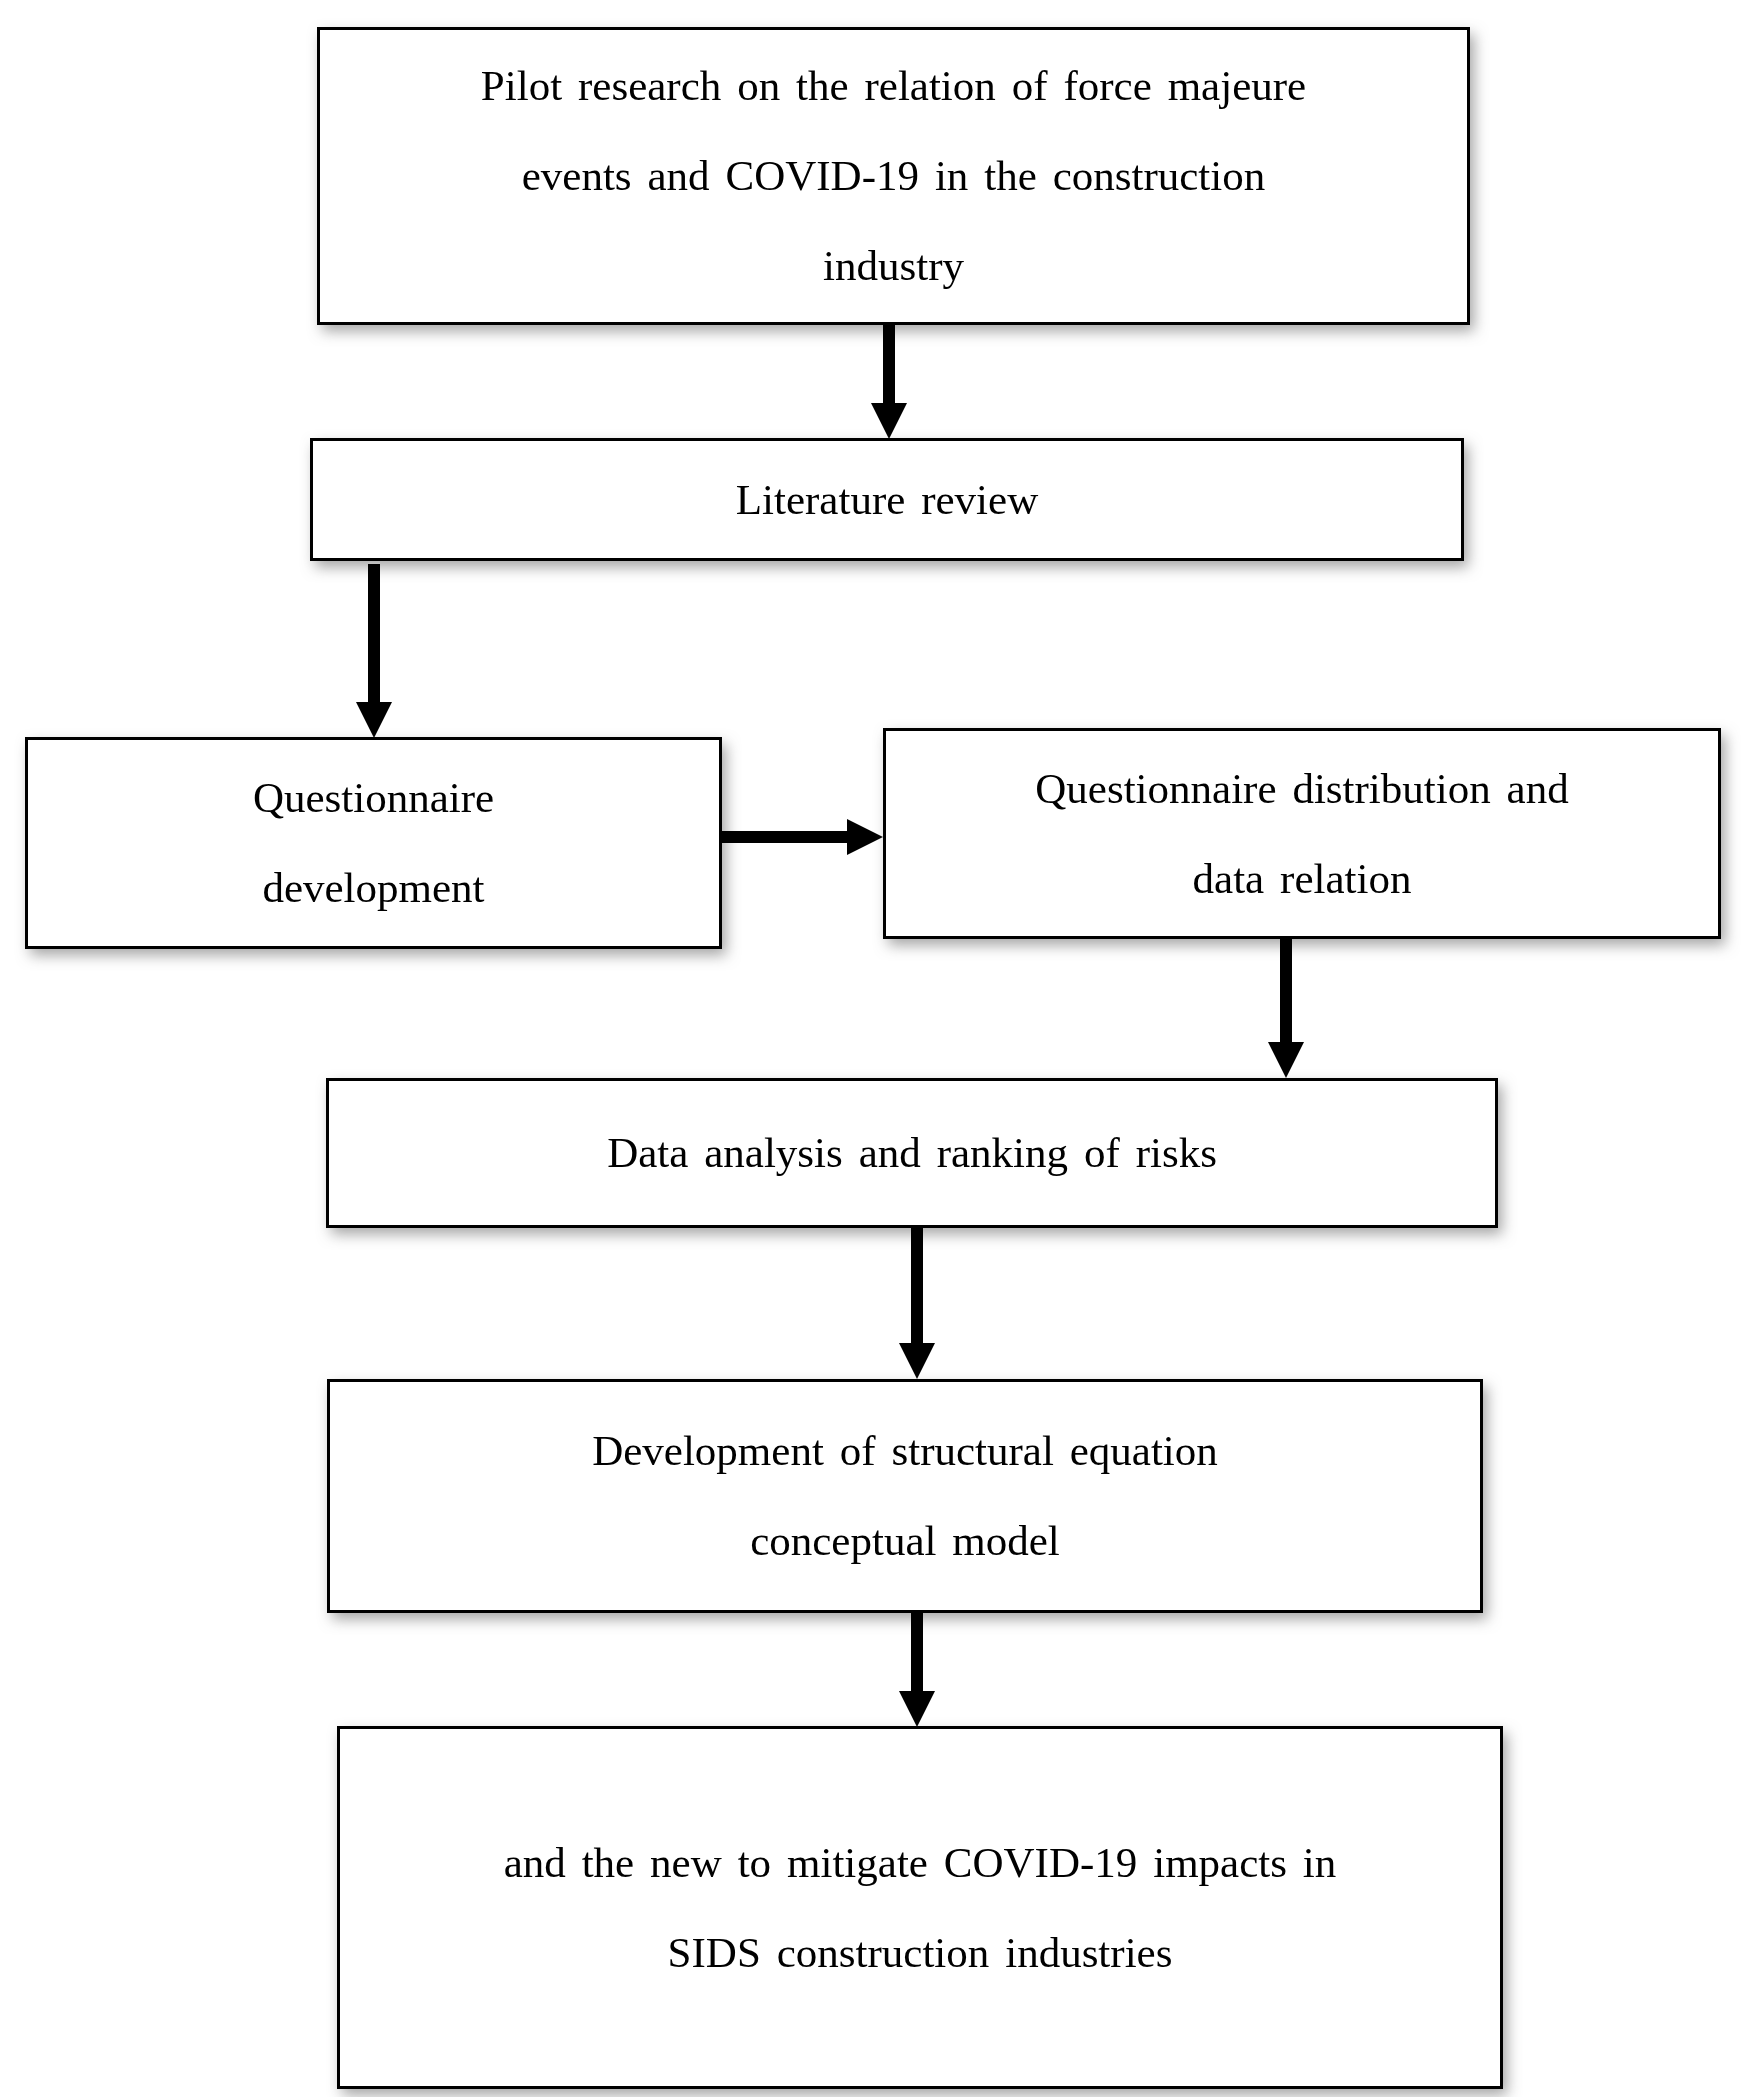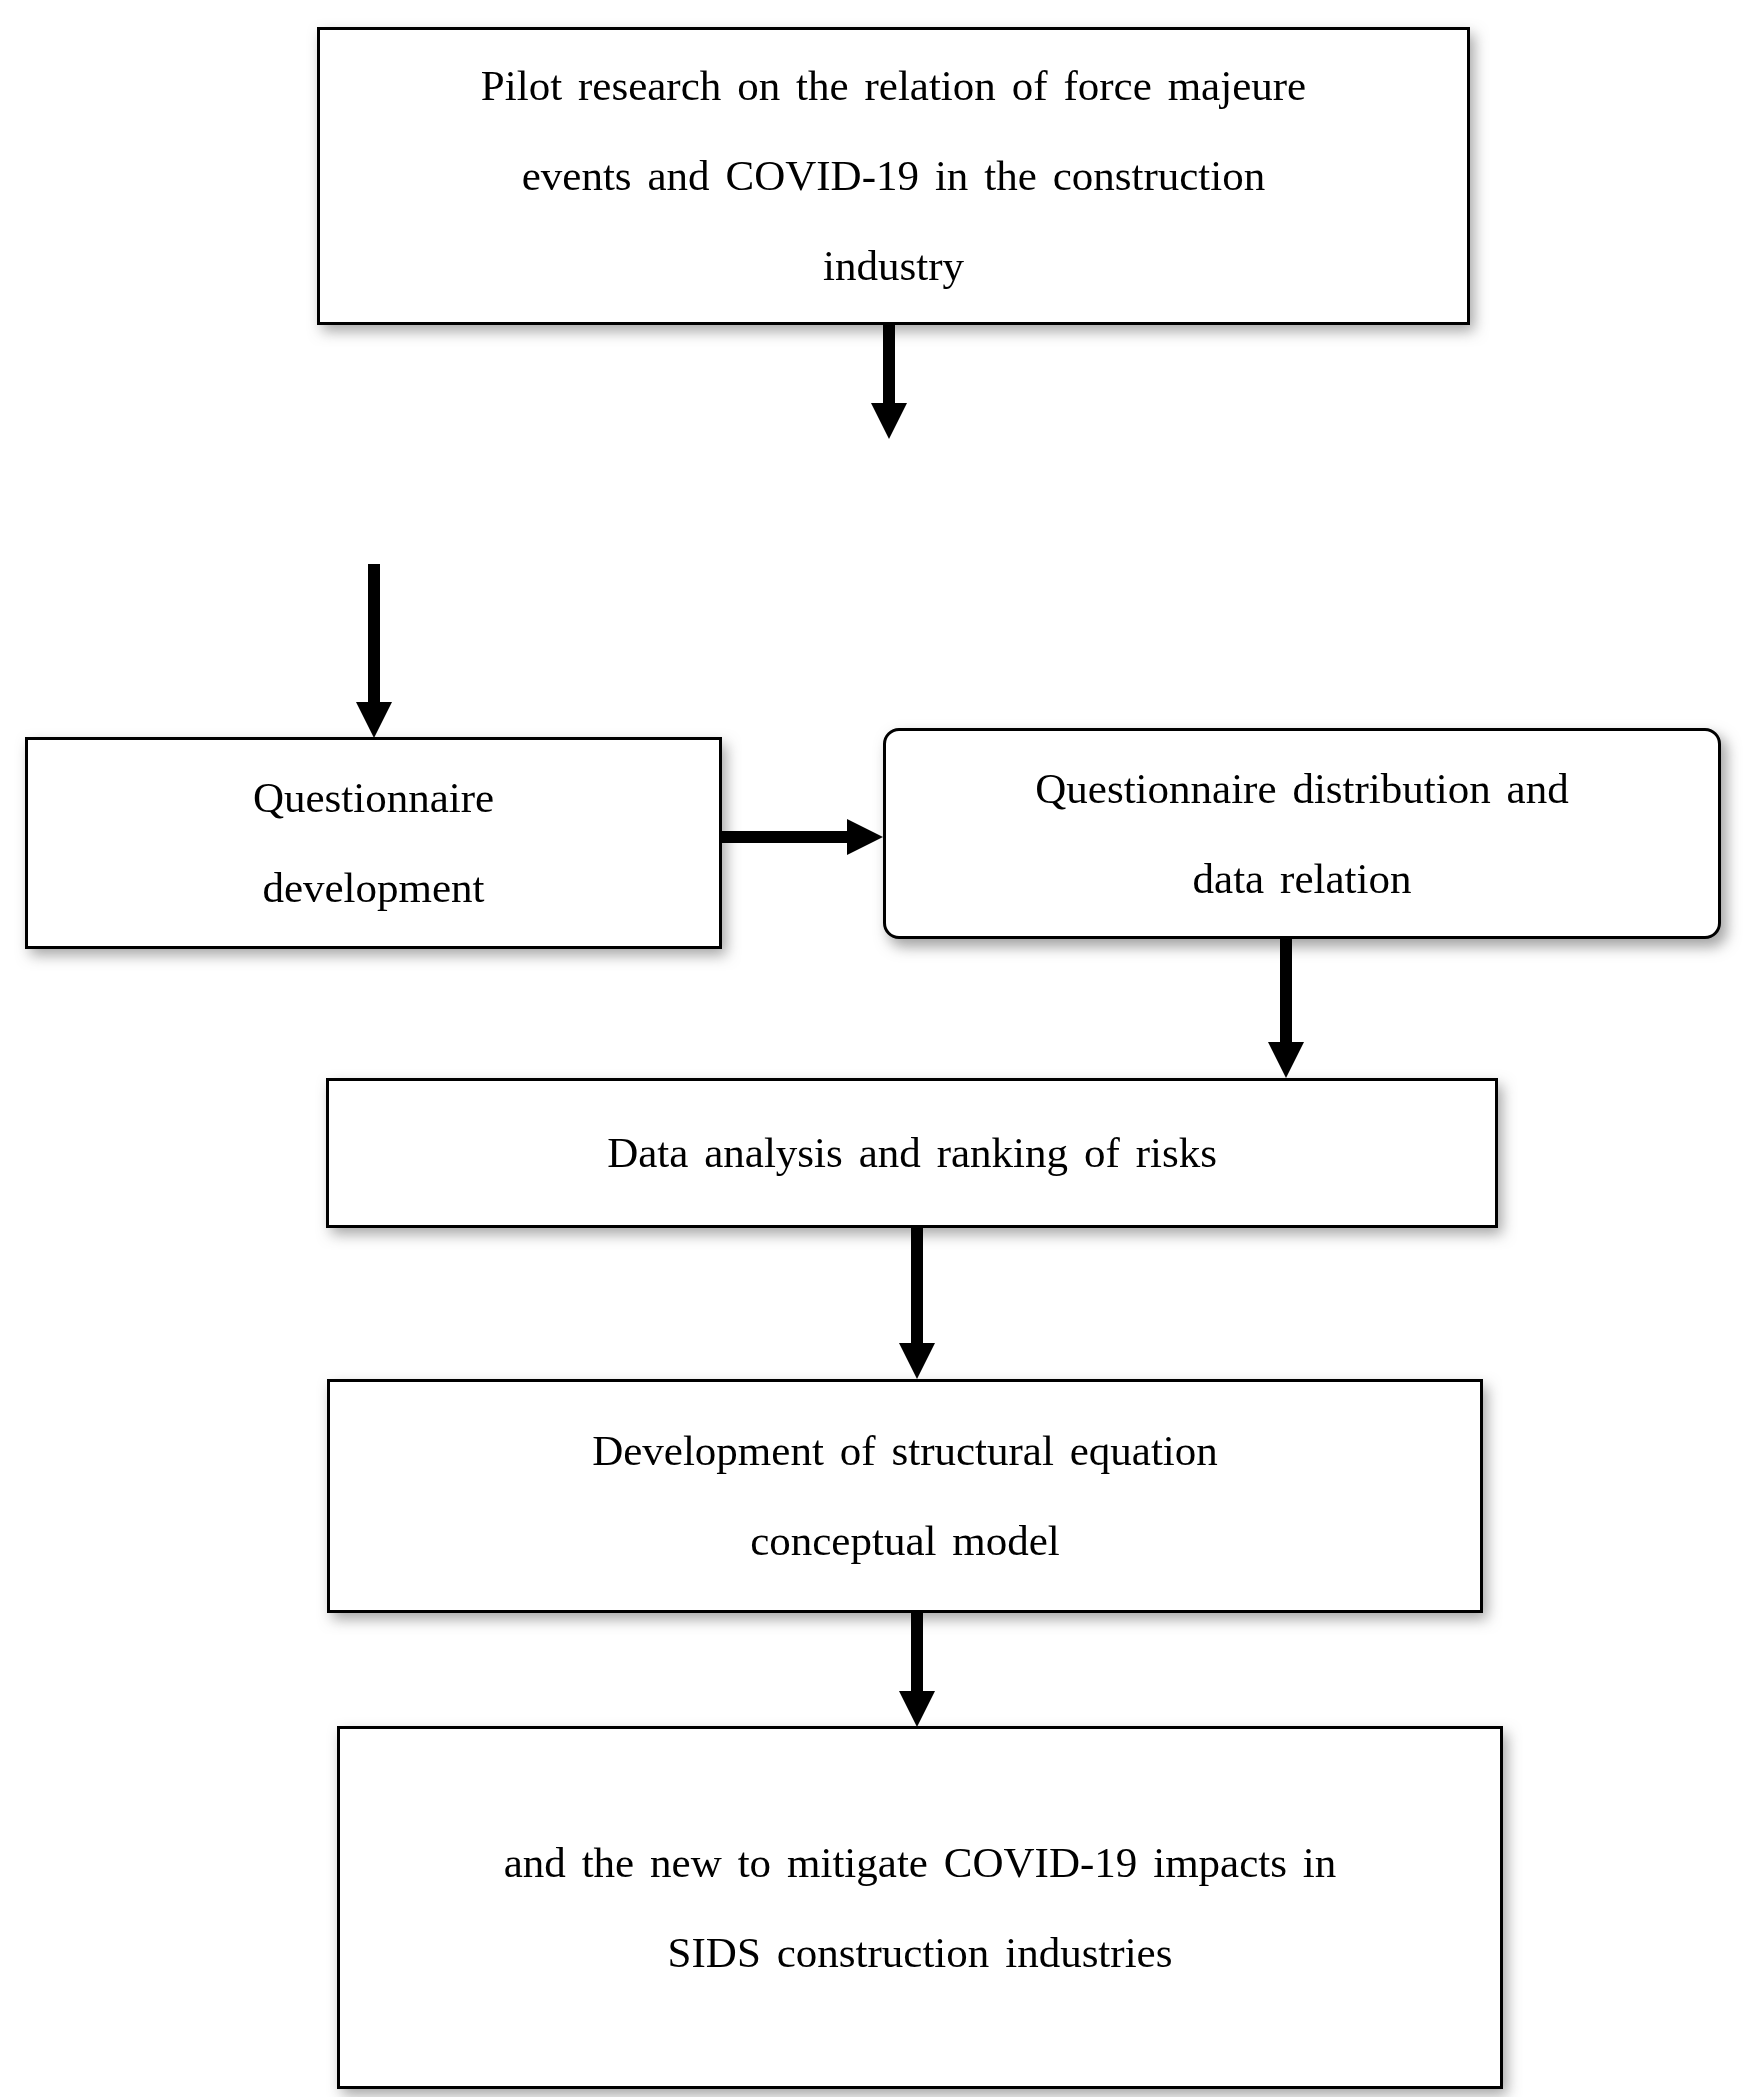--- a/index.html
+++ b/index.html
@@ -81,37 +81,40 @@
     <span class="line">Pilot research on the relation of force majeure</span>
     <span class="line">events and COVID-19 in the construction</span>
     <span class="line">industry</span>
   </div>
 
   <div class="arrow-v" style="left:870px; top:325px; height:114px;">
     <div class="shaft"></div>
     <div class="head"></div>
   </div>
 
+  <div class="box" style="left:310px; top:438px; width:1154px; height:123px;">
+    <span class="line">Literature review</span>
+  </div>
 
   <div class="arrow-v" style="left:355px; top:564px; height:174px;">
     <div class="shaft"></div>
     <div class="head"></div>
   </div>
 
   <div class="box" style="left:25px; top:737px; width:697px; height:212px;">
     <span class="line">Questionnaire</span>
     <span class="line">development</span>
   </div>
 
   <div class="arrow-h" style="left:721px; top:818px; width:162px;">
     <div class="shaft"></div>
     <div class="head"></div>
   </div>
 
-  <div class="box" style="left:883px; top:728px; width:838px; height:211px;border-radius:16px;">
+  <div class="box" style="left:883px; top:728px; width:838px; height:211px;">
     <span class="line">Questionnaire distribution and</span>
     <span class="line">data relation</span>
   </div>
 
   <div class="arrow-v" style="left:1267px; top:939px; height:139px;">
     <div class="shaft"></div>
     <div class="head"></div>
   </div>
 
   <div class="box" style="left:326px; top:1078px; width:1172px; height:150px;">

